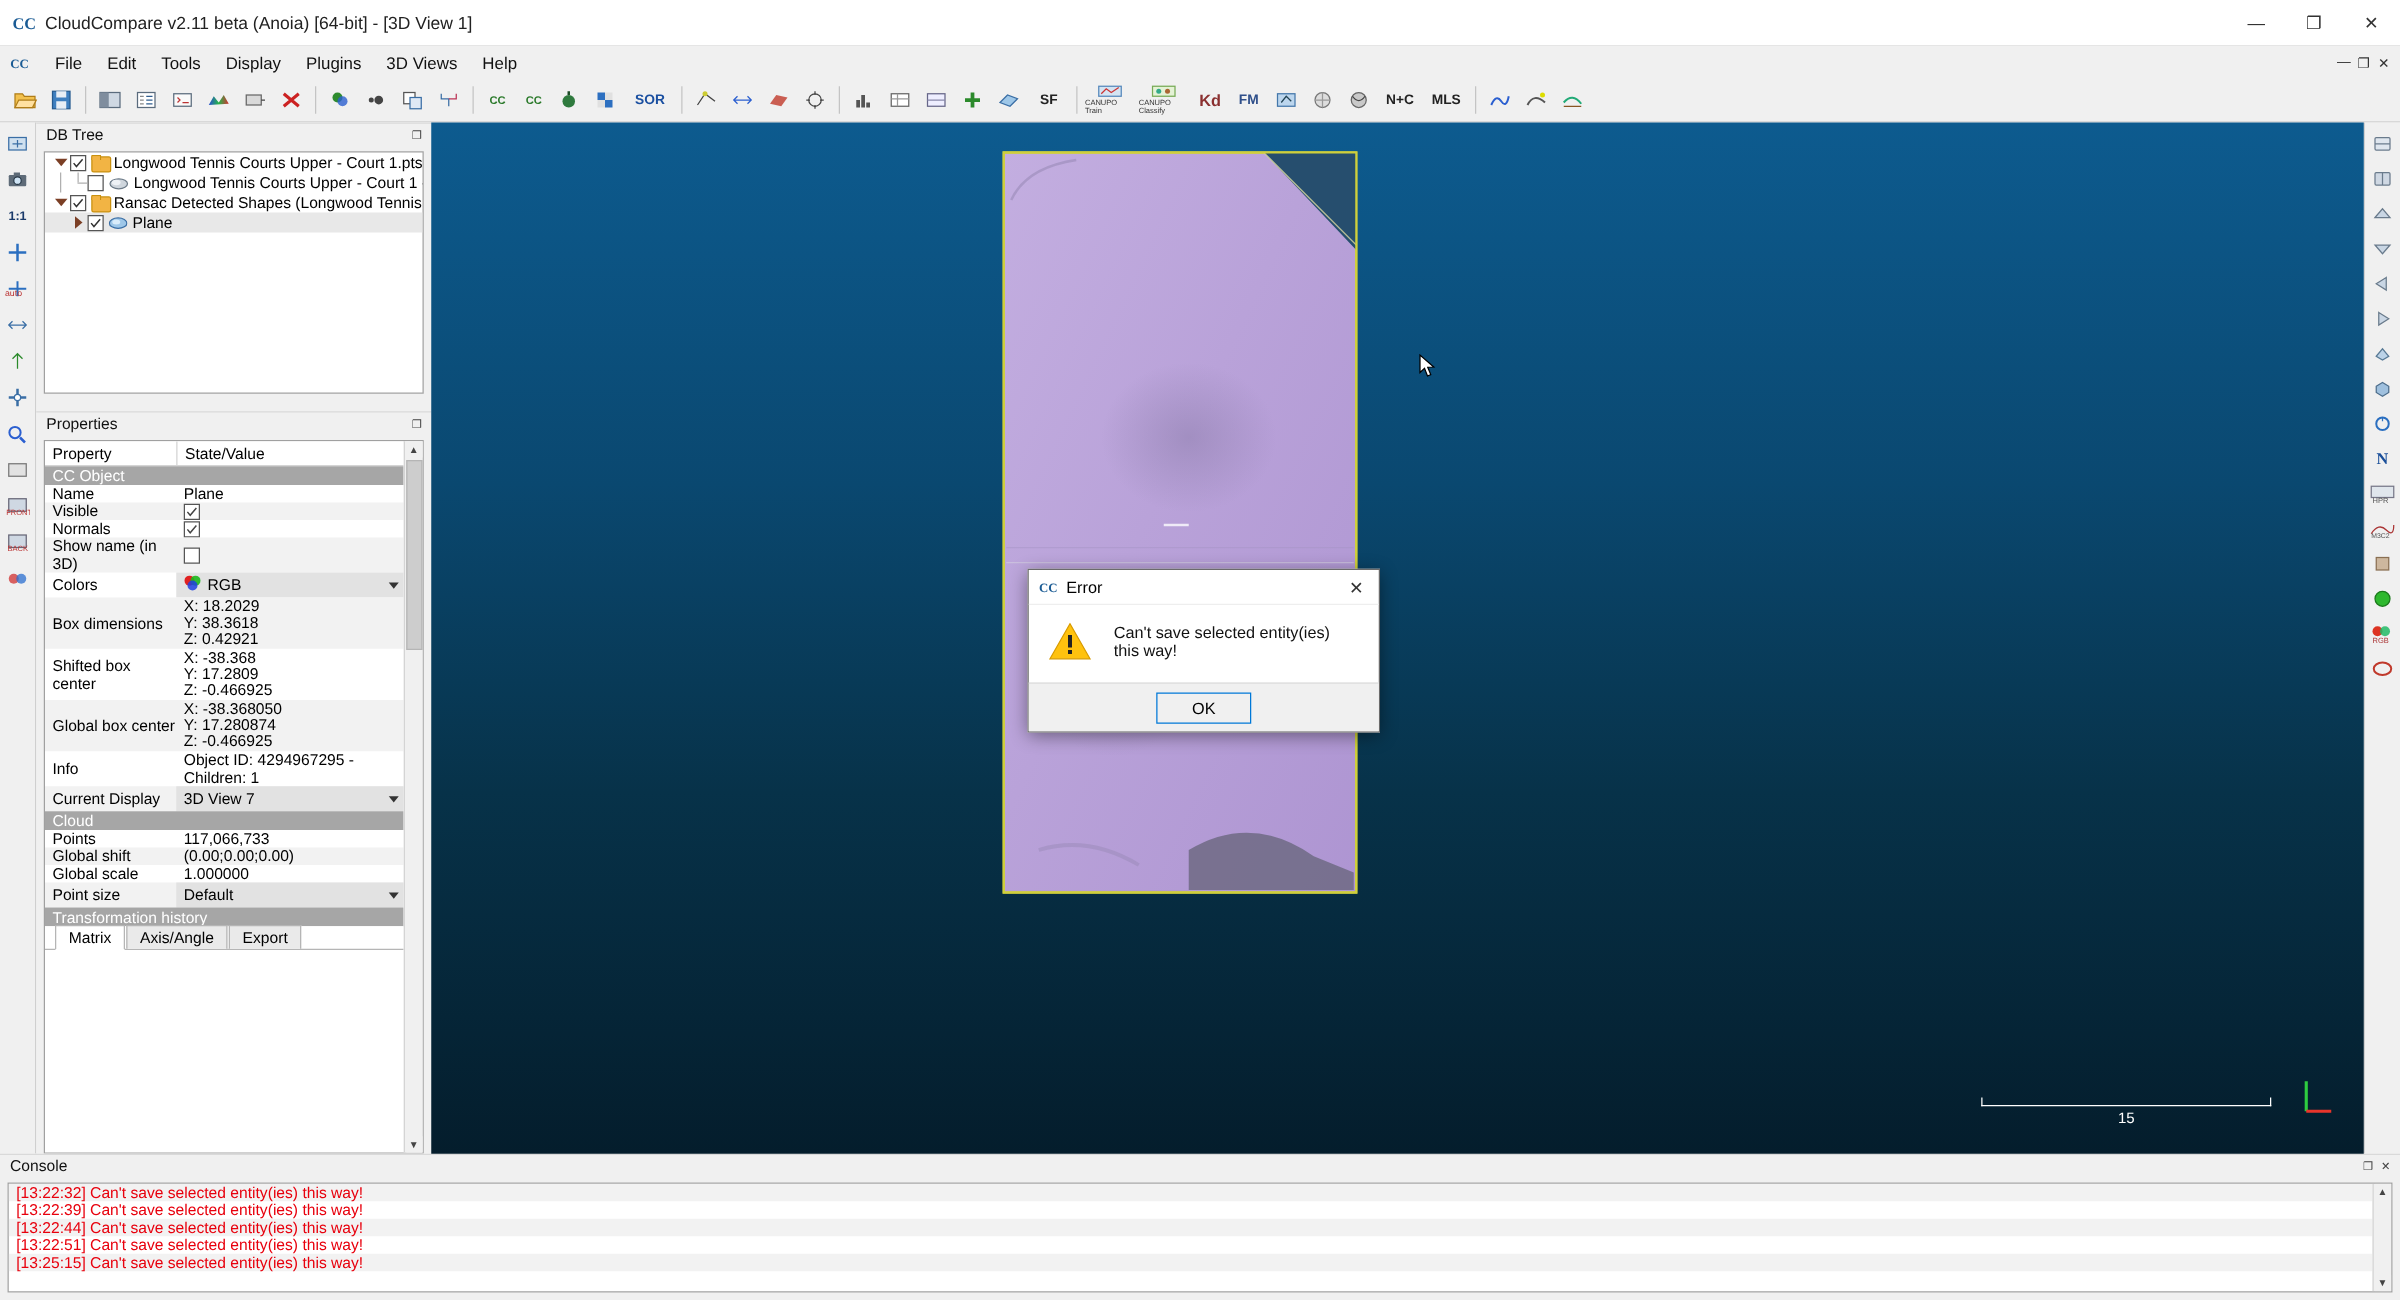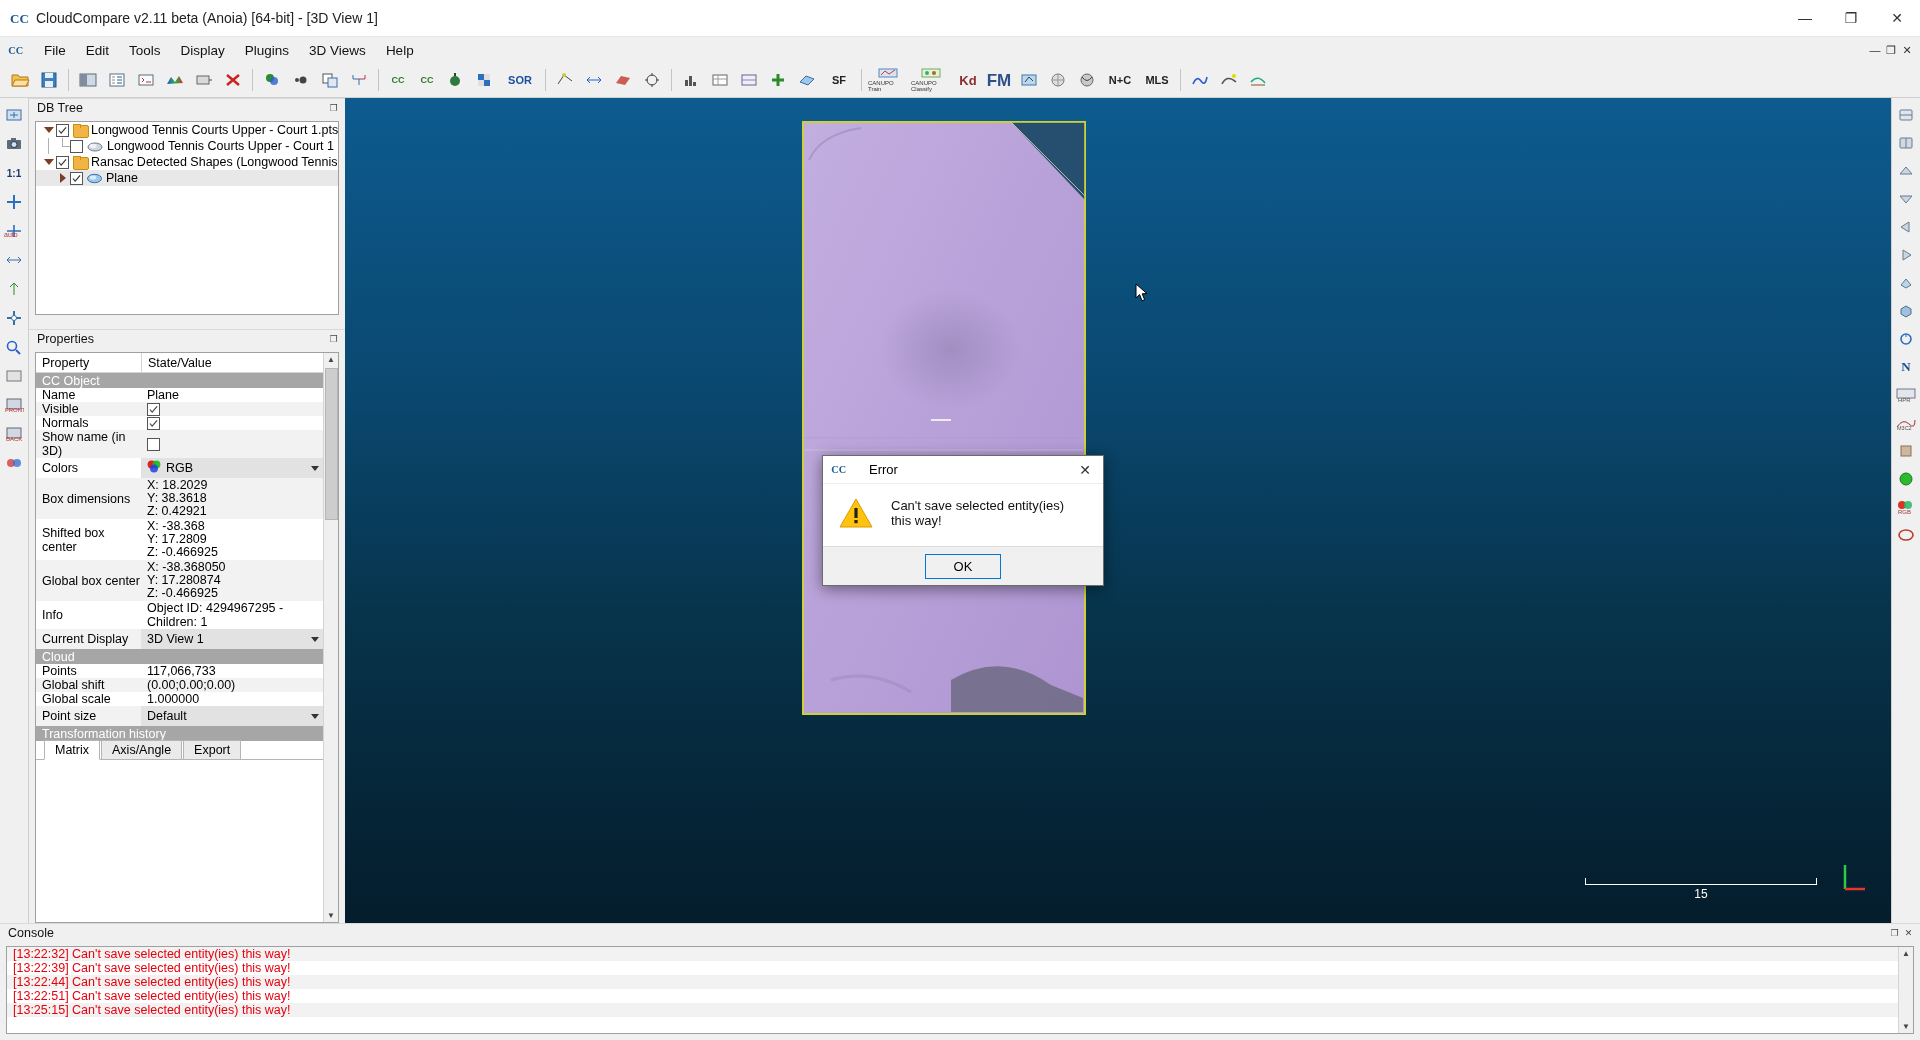--- a/index.html
+++ b/index.html
@@ -132,21 +132,21 @@
   .con-row.alt { background:#f2f2f2; }
   .console-scroll { width:14px; background:#f0f0f0; border-left:1px solid #d4d4d4; display:flex; flex-direction:column; justify-content:space-between; align-items:center; flex:none;}
 
   
   .dlg-overlay { position:absolute; left:0; top:0; width:1920px; height:1040px; pointer-events:none; }
   .dialog {
     position:absolute; left:822px; top:455px; width:280px; background:#fff;
     border:1px solid #6b6b6b; box-shadow:0 3px 14px rgba(0,0,0,.45); pointer-events:auto;
   }
   .dlg-title { height:27px; display:flex; align-items:center; padding-left:8px; border-bottom:1px solid #eee;}
-  .dlg-title .t { font-size:13px; margin-left:22px; }
+  .dlg-title .t { font-size:13px; margin-left:6px; }
   .dlg-close { margin-left:auto; width:36px; height:27px; display:flex; align-items:center; justify-content:center; font-size:14px; color:#333;}
   .dlg-body { display:flex; align-items:center; padding:14px 16px 18px 16px; gap:18px;}
   .warn-tri { width:34px; height:30px; flex:none; }
   .dlg-msg { font-size:13px; color:#111; }
   .dlg-foot { background:#f0f0f0; border-top:1px solid #dcdcdc; height:38px; display:flex; align-items:center; justify-content:center;}
   .dlg-ok { width:74px; height:23px; border:1px solid #0078d7; background:#f0f0f0; font-size:13px; display:flex; align-items:center; justify-content:center;}
 
   .ptcloud { position:absolute; }
 </style>
 </head>
@@ -364,21 +364,21 @@
           <rect x="1" y="1" width="18" height="8" fill="#e4f2d5" stroke="#77aa55"></rect>
           <circle cx="6" cy="5" r="2" fill="#3a8"></circle>
           <circle cx="13" cy="5" r="2" fill="#a63"></circle>
         </svg>
       <span style="font-size:6px;color:#333;line-height:6px">CANUPO Classify</span>
     </div>
     <div class="tb-btn" style="width:28px">
       <span class="tb-label" style="font-size:13px;color:#8a2f2f">Kd</span>
     </div>
     <div class="tb-btn" style="width:28px">
-      <span class="tb-label" style="font-size:17px;color:#2f4f8a">FM</span>
+      <span class="tb-label" style="font-size:11px;color:#2f4f8a">FM</span>
     </div>
     <div class="tb-btn">
       <svg width="18" height="16" viewBox="0 0 18 16">
           <rect x="2" y="3" width="14" height="10" fill="#bcd6ee" stroke="#4477aa"></rect>
           <path d="M5 10 L9 5 L13 9" stroke="#245" fill="none"></path>
         </svg>
     </div>
     <div class="tb-btn">
       <svg width="18" height="16" viewBox="0 0 18 16">
           <circle cx="9" cy="8" r="6" fill="#ddd" stroke="#777"></circle>
@@ -651,21 +651,21 @@
               <span>Z: -0.466925</span>
             </div>
           </div>
           <div class="p-row">
             <div class="k">Info</div>
             <div class="v">Object ID: 4294967295 - Children: 1</div>
           </div>
           <div class="p-row alt" style="height:20px">
             <div class="k">Current Display</div>
             <div class="v combo">
-              <span>3D View 1</span>
+              <span>3D View 7</span>
               <span class="caret"></span>
             </div>
           </div>
 
           <div class="p-sec">Cloud</div>
 
           <div class="p-row">
             <div class="k">Points</div>
             <div class="v">117,066,733</div>
           </div>

